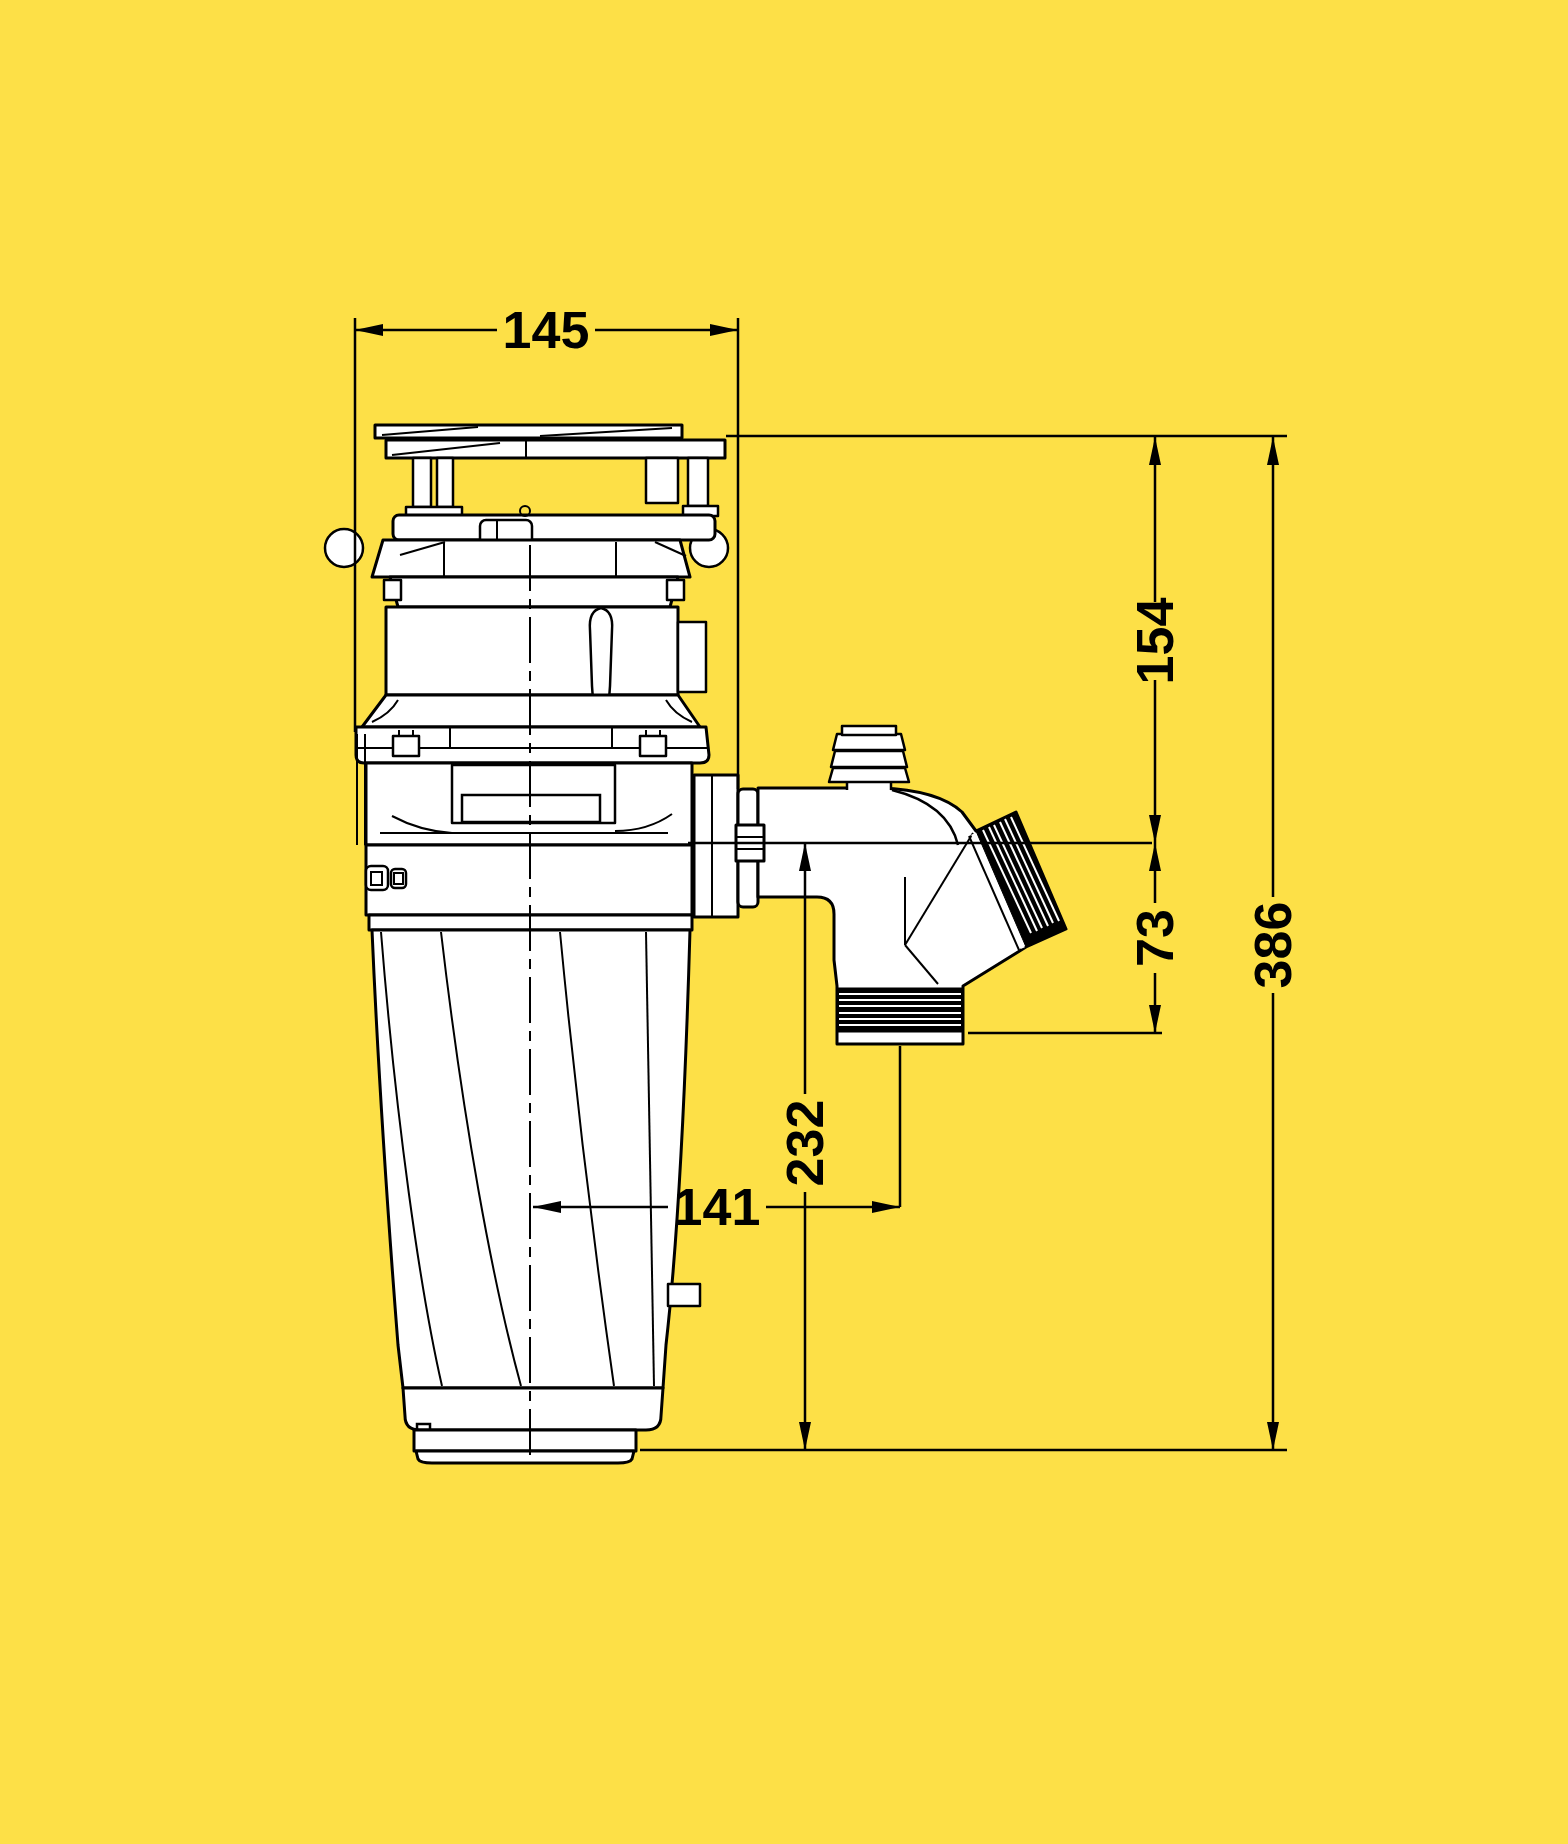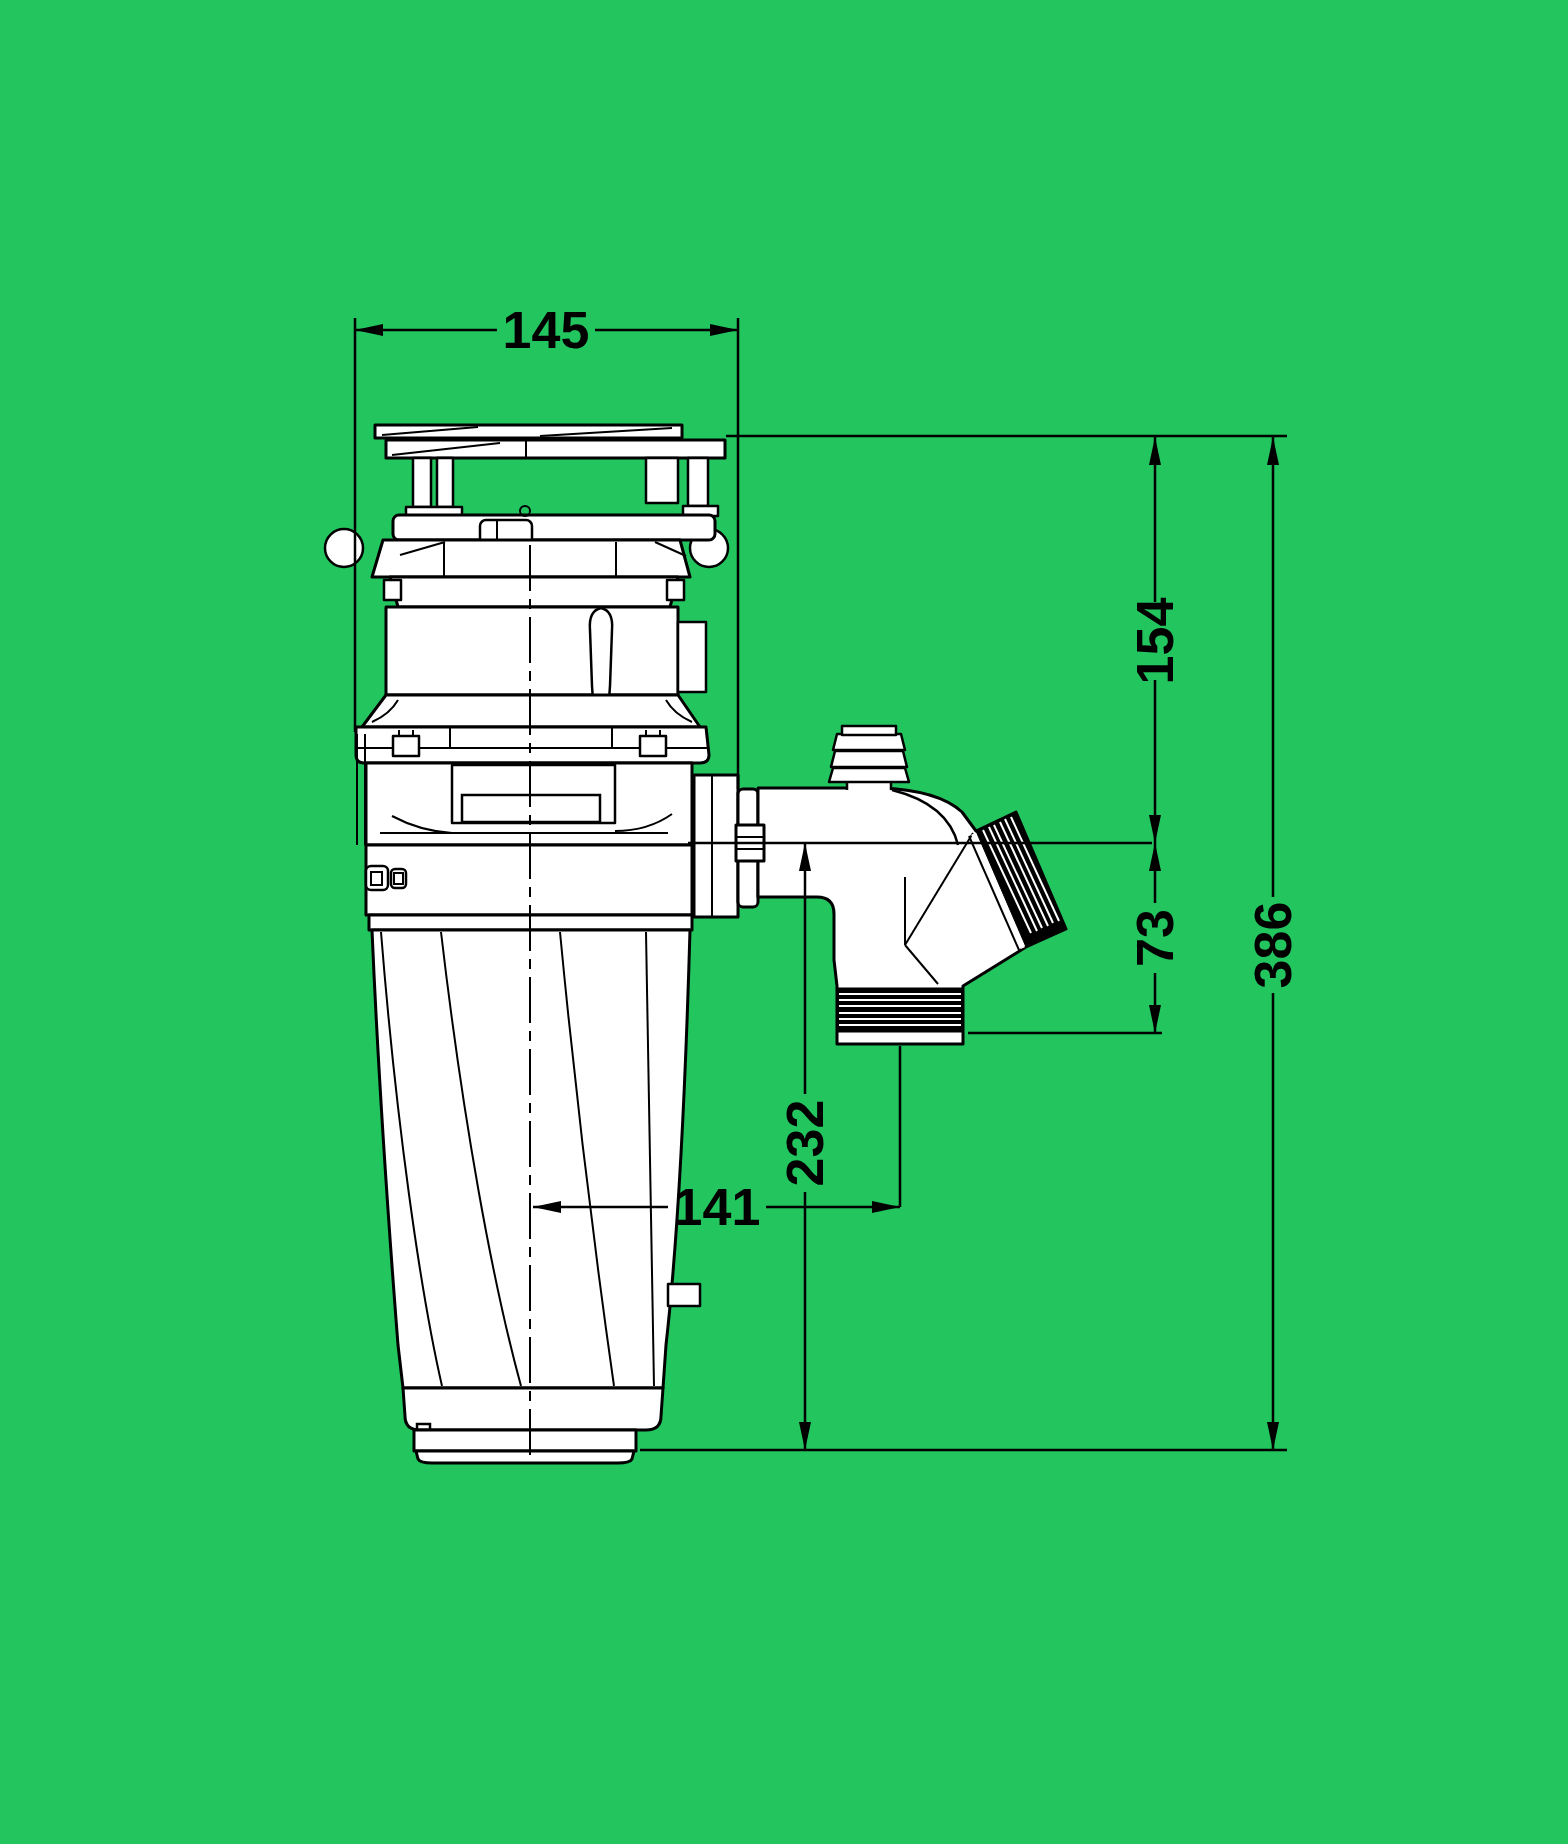--- a/index.html
+++ b/index.html
@@ -1,19 +1,19 @@
 <!DOCTYPE html>
 <html><head>
 <meta charset="utf-8">
 <style>
   html,body{margin:0;padding:0;background:#ffffff;}
   .canvas{
     position:relative;
     width:1568px;height:1844px;
-    background:#22c55e;
+    background:#fde047;
     font-family:"Liberation Sans", sans-serif;
     overflow:hidden;
   }
   svg{display:block;}
   .outline{fill:#ffffff;stroke:#000000;stroke-width:3;stroke-linejoin:round;}
   .outline2{fill:#ffffff;stroke:#000000;stroke-width:2.5;stroke-linejoin:round;}
   .detail{fill:none;stroke:#000000;stroke-width:2;}
   .detail25{fill:none;stroke:#000000;stroke-width:2.5;}
   .dim{fill:none;stroke:#000000;stroke-width:2.5;}
   .ext{fill:none;stroke:#000000;stroke-width:2.5;}

